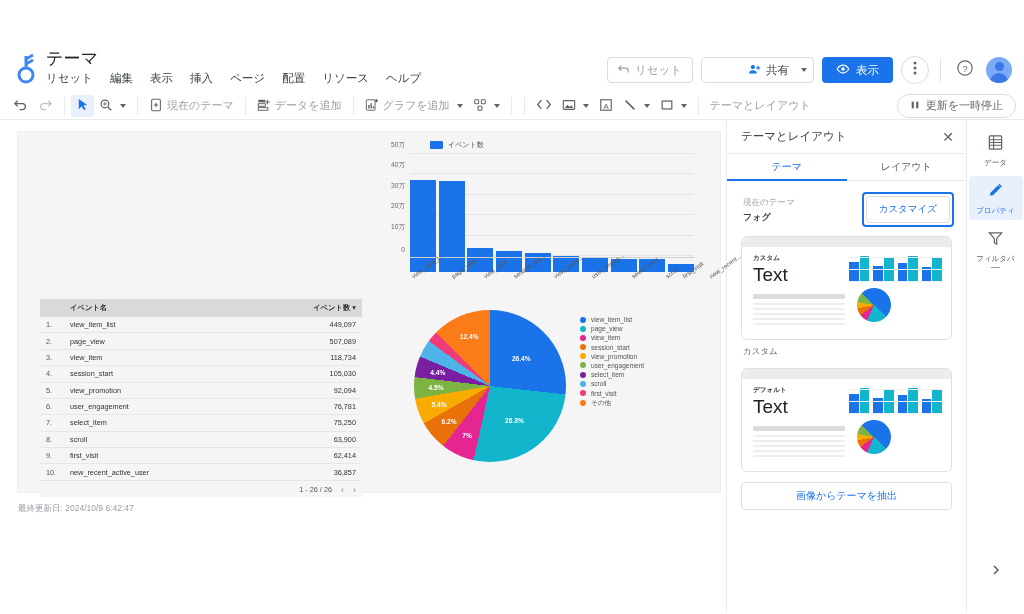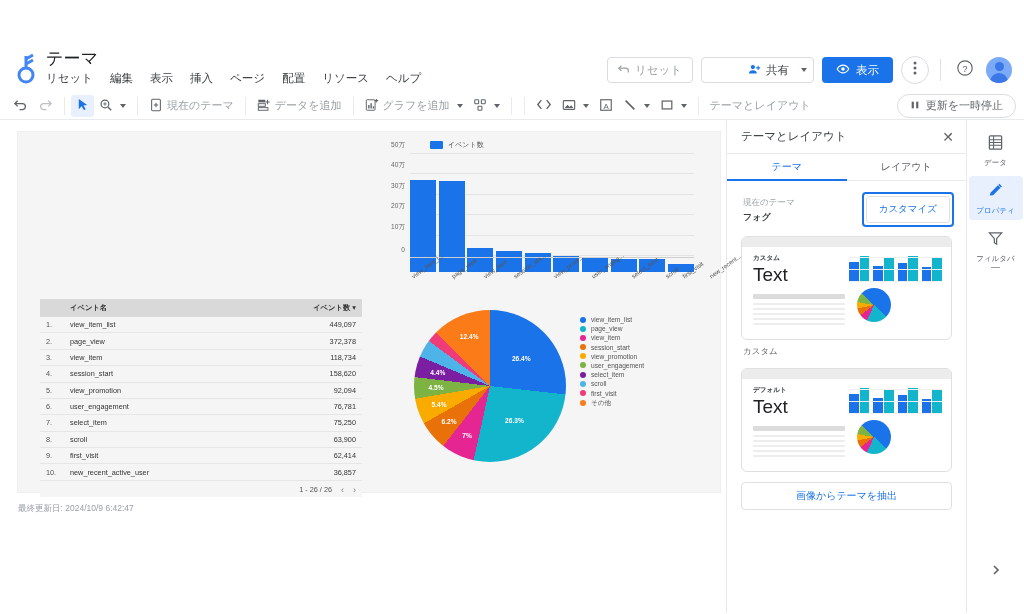--- a/index.html
+++ b/index.html
@@ -444,31 +444,31 @@
             </thead>
             <tbody>
                 <tr>
                   <td class="rank">1.</td>
                   <td>view_item_list</td>
                   <td class="num">449,097</td>
                 </tr>
                 <tr>
                   <td class="rank">2.</td>
                   <td>page_view</td>
-                  <td class="num">372,378</td>
+                  <td class="num">507,089</td>
                 </tr>
                 <tr>
                   <td class="rank">3.</td>
                   <td>view_item</td>
                   <td class="num">118,734</td>
                 </tr>
                 <tr>
                   <td class="rank">4.</td>
                   <td>session_start</td>
-                  <td class="num">158,620</td>
+                  <td class="num">105,030</td>
                 </tr>
                 <tr>
                   <td class="rank">5.</td>
                   <td>view_promotion</td>
                   <td class="num">92,094</td>
                 </tr>
                 <tr>
                   <td class="rank">6.</td>
                   <td>user_engagement</td>
                   <td class="num">76,781</td>

